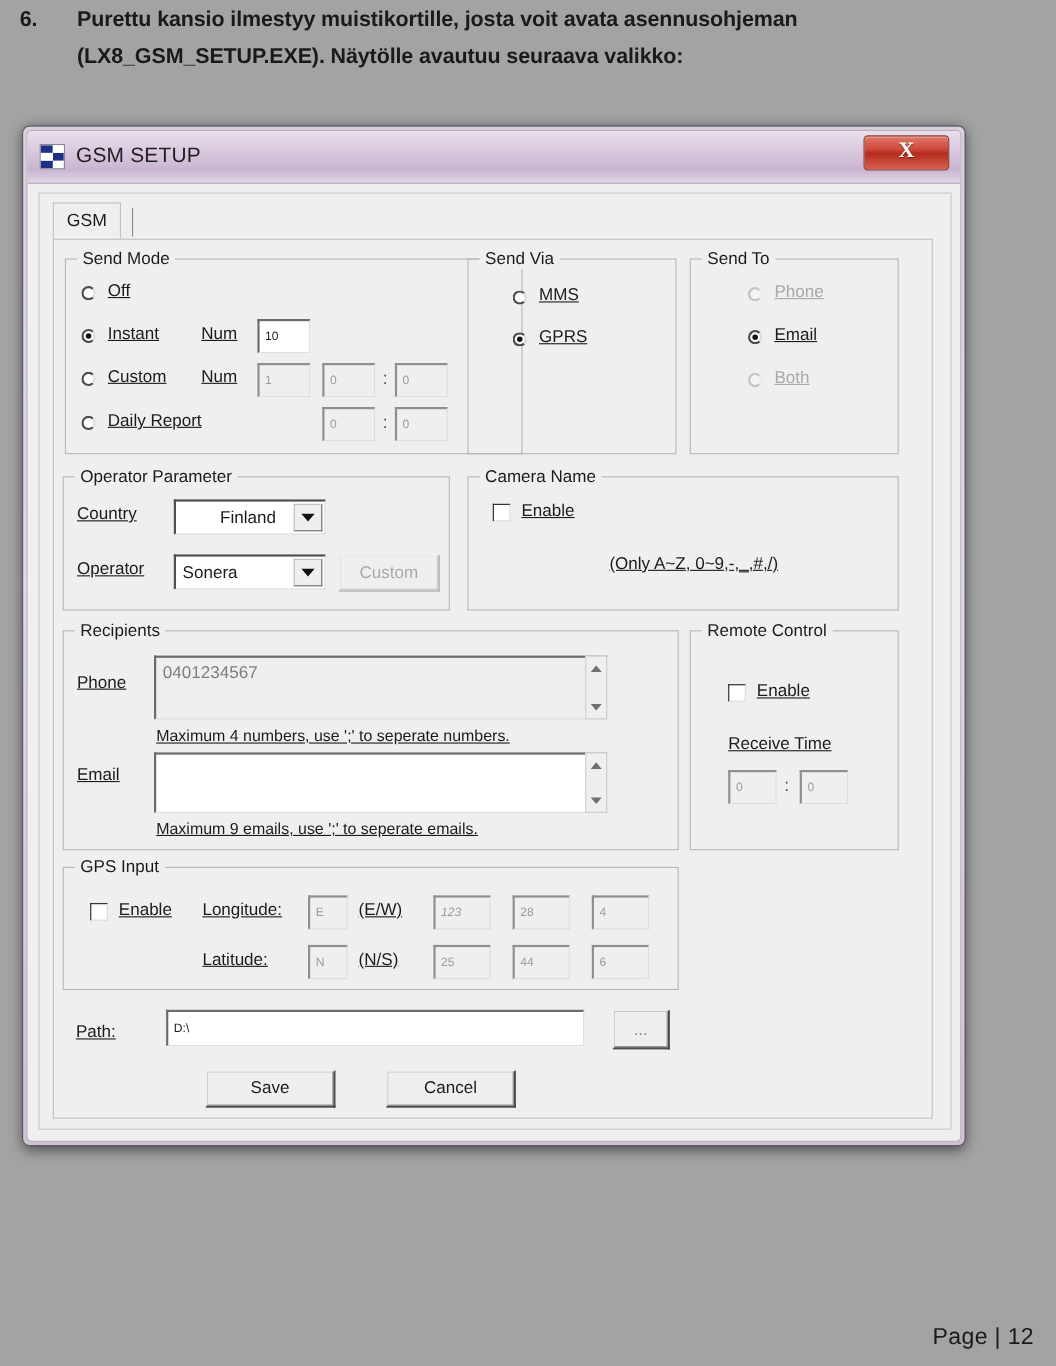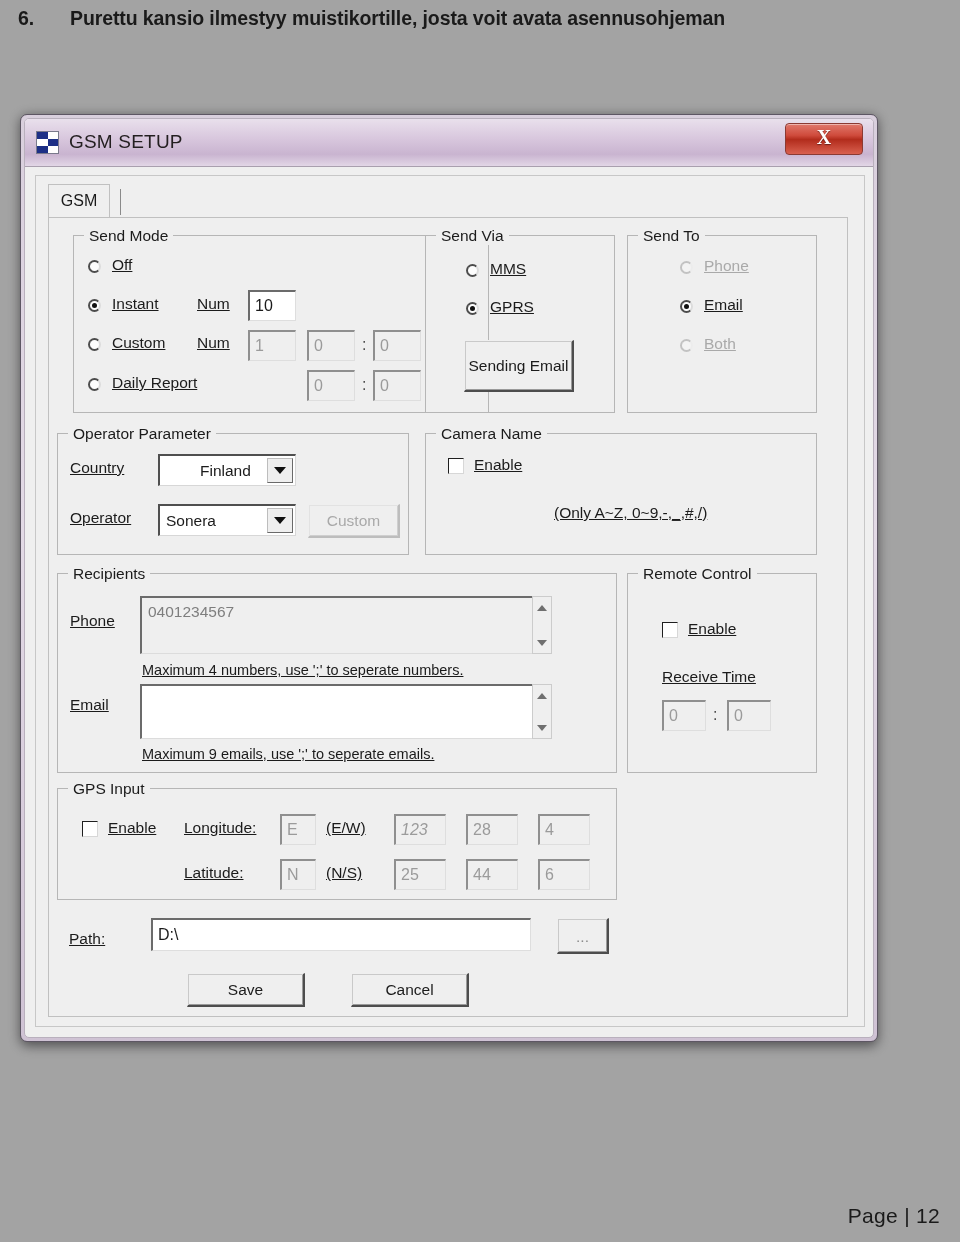--- a/index.html
+++ b/index.html
@@ -208,21 +208,21 @@
   }
 
   
   .fld {
     position: absolute;
     background: #ffffff;
     border: 1px solid #dedede;
     border-top: 2px solid #6b6b6b;
     border-left: 2px solid #6b6b6b;
     box-sizing: border-box;
-    font-size: 16px;
+    font-size: 11px;
     color: #1b1b1b;
     padding: 0 5px;
     line-height: 1;
     display: flex;
     align-items: center;
     cursor: text;
     overflow: hidden;
     white-space: nowrap;
   }
   .fld.dis { background: #efefef; color: #9b9b9b;
@@ -327,20 +327,21 @@
     letter-spacing: .3px;
   }
 </style>
 </head>
 <body>
 
 <div id="page">
 
   <div class="doc-head">
     <span class="doc-line"><span class="num">6.</span><span>Purettu kansio ilmestyy muistikortille, josta voit avata asennusohjeman</span></span>
+    <span class="doc-line l2">(LX8_GSM_SETUP.EXE). Näytölle avautuu seuraava valikko:</span>
   </div>
 
   <div class="dlg-shadow"></div>
 
   <div class="dlg">
     <div class="dlg-inner">
 
       <div class="titlebar">
         <div class="win-icon">
           <i></i>
@@ -357,21 +358,21 @@
 
       <div class="client">
 
         <div class="tabstrip">
           <div class="tab">GSM</div>
           <div class="tab-divider"></div>
         </div>
 
         <div class="tab-body">
 
-          <div class="grp" style="left:24px; top:17px; width:416px; height:178px;">
+          <div class="grp" style="left:10px; top:17px; width:416px; height:178px;">
             <div class="grp-title">Send Mode</div>
 
             <div class="radio" style="left:14px; top:24px;"></div>
             <div class="lbl" style="left:38px; top:20px;">Off</div>
 
             <div class="radio on" style="left:14px; top:63px;"></div>
             <div class="lbl" style="left:38px; top:59px;">Instant</div>
             <div class="lbl" style="left:123px; top:59px;">Num</div>
             <div class="fld" style="left:174px; top:54px; width:48px; height:31px;">10</div>
 
@@ -392,21 +393,20 @@
 
           <div class="grp" style="left:376px; top:17px; width:190px; height:178px;">
             <div class="grp-title">Send Via</div>
 
             <div class="radio" style="left:40px; top:28px;"></div>
             <div class="lbl" style="left:64px; top:24px;">MMS</div>
 
             <div class="radio on" style="left:40px; top:66px;"></div>
             <div class="lbl" style="left:64px; top:62px;">GPRS</div>
 
-            <div class="btn" style="left:38px; top:104px; width:110px; height:52px;">Sending Email</div>
           </div>
 
           <div class="grp" style="left:578px; top:17px; width:190px; height:178px;">
             <div class="grp-title">Send To</div>
 
             <div class="radio dis" style="left:52px; top:25px;"></div>
             <div class="lbl dim" style="left:76px; top:21px;">Phone</div>
 
             <div class="radio on" style="left:52px; top:64px;"></div>
             <div class="lbl" style="left:76px; top:60px;">Email</div>

